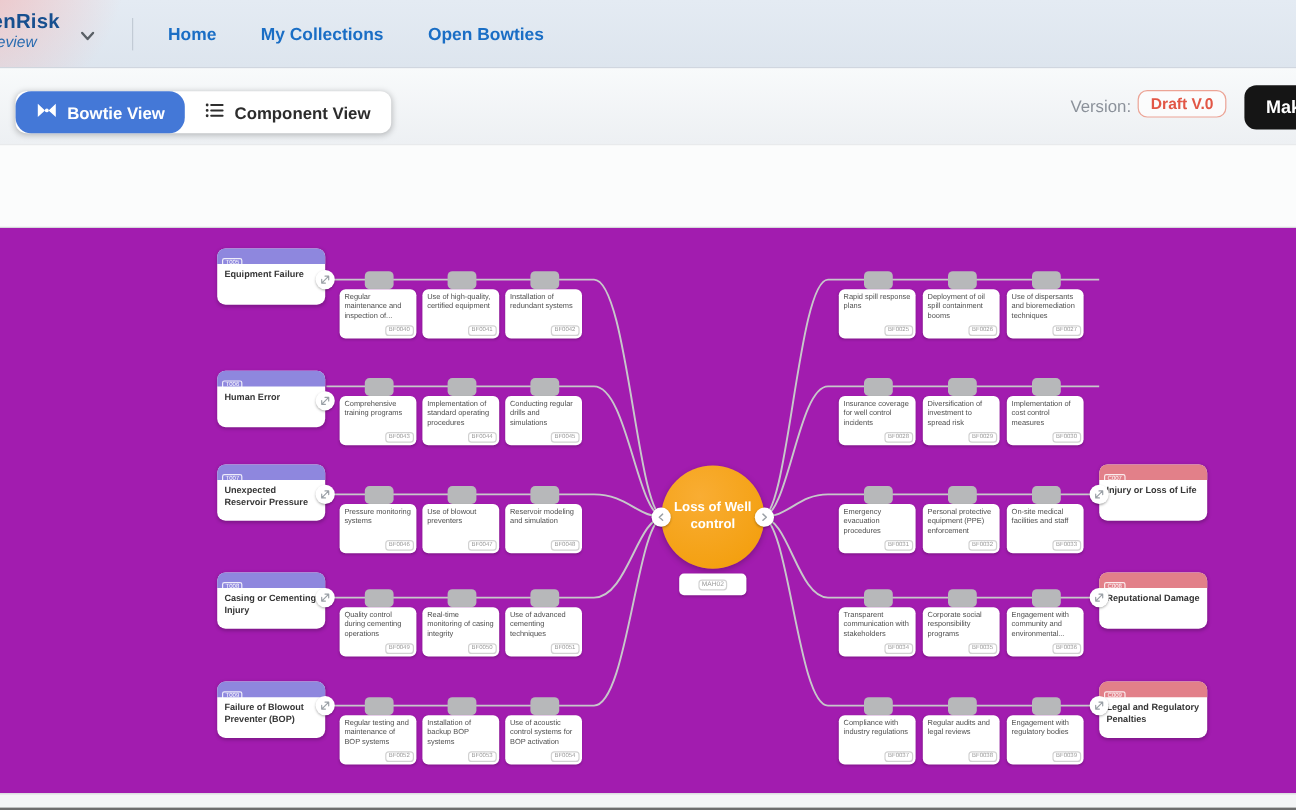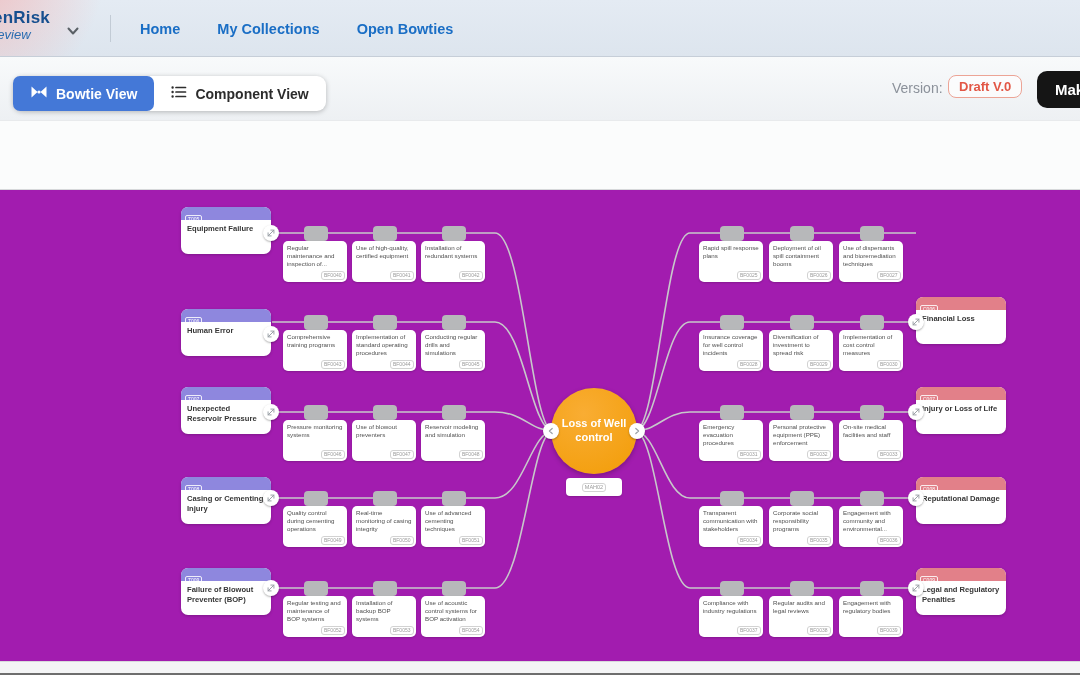--- a/index.html
+++ b/index.html
@@ -16,21 +16,21 @@
   .logo-line2{font-size:13px;font-style:italic;color:#2a6cb0;}
   .logo-chevron{position:absolute;left:66px;top:22px;}
   .nav-divider{position:absolute;left:110px;top:15px;width:1px;height:27px;background:#c2cbd5;}
   .nav{position:absolute;left:140px;top:0;height:57px;display:flex;align-items:center;gap:37px;}
   .nav a{color:#1a6ec5;font-weight:700;font-size:14.5px;text-decoration:none;}
 
   
   .subheader{position:absolute;top:57px;left:0;width:100%;height:63px;background:linear-gradient(#f8fafb,#edf0f3);}
   .view-toggle{position:absolute;left:13px;top:19px;height:35px;display:flex;background:#fff;border-radius:9px;box-shadow:0 1px 5px rgba(0,0,0,.25);}
   .seg{display:flex;align-items:center;gap:8px;padding:0 17px;font-weight:700;font-size:14px;cursor:pointer;white-space:nowrap;}
-  .seg-active{background:#4478d7;color:#fff;border-radius:7px;}
+  .seg-active{background:#4478d7;color:#fff;border-radius:13px;}
   .seg-inactive{color:#2c2c2c;}
   .version-label{position:absolute;left:892px;top:23px;font-size:14px;color:#8b919a;}
   .version-badge{position:absolute;left:948px;top:18px;border:1.5px solid #eca496;color:#e25746;font-weight:700;font-size:13px;border-radius:8px;padding:3px 10px;background:rgba(255,255,255,.65);cursor:pointer;}
   .make-btn{position:absolute;left:1037px;top:14px;height:37px;background:#151515;color:#fff;border:none;border-radius:10px;font-weight:700;font-size:15px;padding:0 18px;display:flex;align-items:center;cursor:pointer;}
 
   
   .toolbar{position:absolute;top:120px;left:0;width:100%;height:70px;background:#fbfcfc;border-top:1px solid #e8eaec;border-bottom:1px solid #d6d8da;box-sizing:border-box;}
   .ticon{position:absolute;top:146px;width:22px;height:22px;background:none;border:none;padding:0;cursor:pointer;display:flex;align-items:center;justify-content:center;}
   .pill{position:absolute;top:134px;height:44px;border-radius:22px;background:#eef0f2;}
   .lvl{position:absolute;top:147px;width:18px;height:18px;border-radius:4px;color:#fff;font-weight:bold;font-size:10.5px;display:flex;align-items:center;justify-content:center;border:none;cursor:pointer;font-family:"DejaVu Sans Mono",monospace;}
@@ -354,29 +354,20 @@
         <span class="bcode">BF0028</span>
       </div>
       <div class="barrier" style="left:769px;top:140px">
         <div class="btext">Diversification of investment to spread risk</div>
         <span class="bcode">BF0029</span>
       </div>
       <div class="barrier" style="left:839px;top:140px">
         <div class="btext">Implementation of cost control measures</div>
         <span class="bcode">BF0030</span>
       </div>
-      <div class="cnode" style="left:916px;top:107px">
-        <div class="nhead nhead-cons"><span class="ncode">C006</span></div>
-        <div class="ntitle">Financial Loss</div>
-        <div class="nhandle" style="left:-8px;top:17px">
-          <svg width="10" height="10" viewBox="0 0 12 12">
-            <path d="M2.5 9.5 L9.5 2.5 M5.8 2.5 H9.5 V6.2 M6.2 9.5 H2.5 V5.8" stroke="#9aa0a6" stroke-width="1.2" fill="none" stroke-linecap="round" stroke-linejoin="round"></path>
-          </svg>
-        </div>
-      </div>
       <div class="conn" style="left:720px;top:215px"></div>
       <div class="conn" style="left:790px;top:215px"></div>
       <div class="conn" style="left:860px;top:215px"></div>
       <div class="barrier" style="left:699px;top:230px">
         <div class="btext">Emergency evacuation procedures</div>
         <span class="bcode">BF0031</span>
       </div>
       <div class="barrier" style="left:769px;top:230px">
         <div class="btext">Personal protective equipment (PPE) enforcement</div>
         <span class="bcode">BF0032</span>

